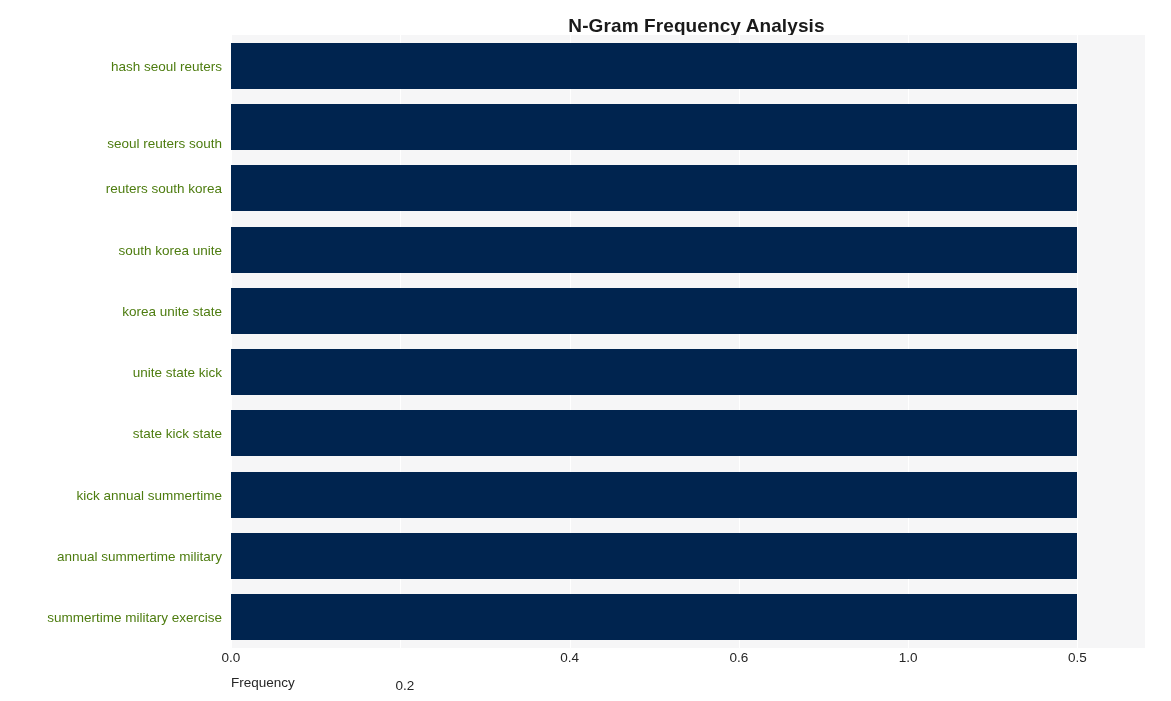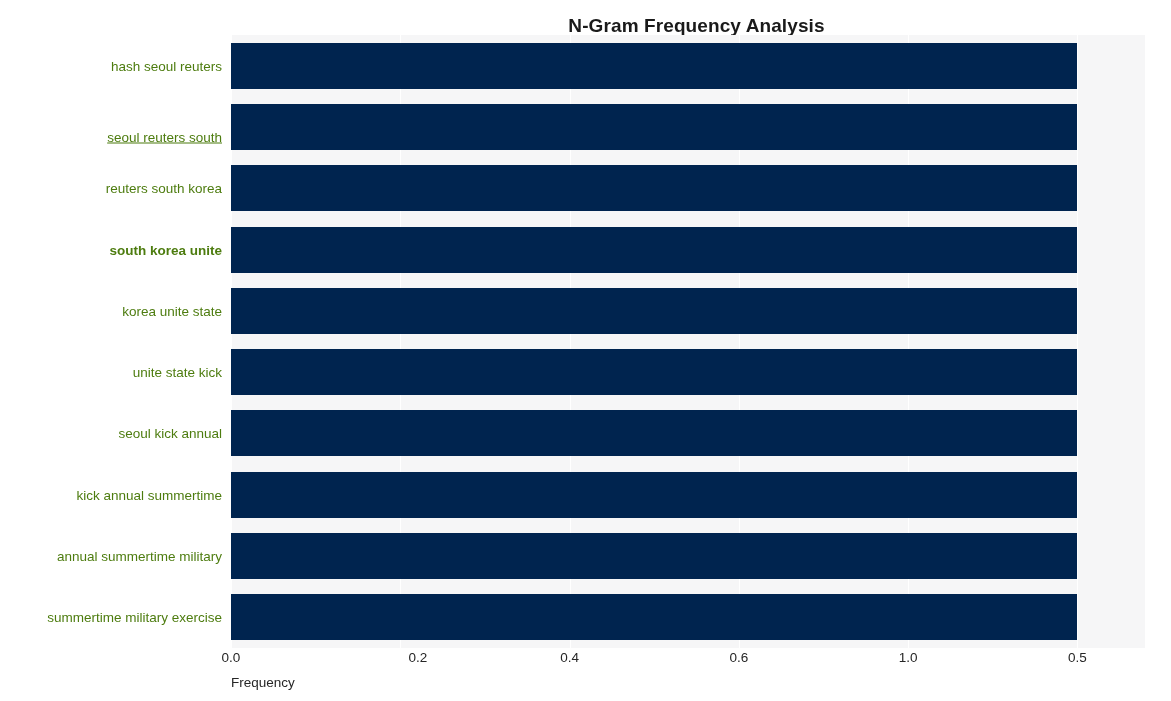--- a/index.html
+++ b/index.html
@@ -136,34 +136,34 @@
         <div class="bar" style="top: 314.15px; width: 846.296px; background: rgb(0, 36, 79);"></div>
         <div class="bar" style="top: 375.45px; width: 846.296px; background: rgb(0, 36, 79);"></div>
         <div class="bar" style="top: 436.75px; width: 846.296px; background: rgb(0, 36, 79);"></div>
         <div class="bar" style="top: 498.05px; width: 846.296px; background: rgb(0, 36, 79);"></div>
         <div class="bar" style="top: 559.35px; width: 846.296px; background: rgb(0, 36, 79);"></div>
       </div>
   </div>
 
   <div id="y-axis-labels">
       <div class="y-tick-label" style="top: 30.65px;">hash seoul reuters</div>
-      <div class="y-tick-label" style="top: 102px; text-decoration: underline;">seoul reuters south</div>
+      <div class="y-tick-label" style="top: 108px;">seoul reuters south</div>
       <div class="y-tick-label" style="top: 153.25px;">reuters south korea</div>
-      <div class="y-tick-label" style="top: 214.55px; font-weight: bold;">south korea unite</div>
+      <div class="y-tick-label" style="top: 214.55px;">south korea unite</div>
       <div class="y-tick-label" style="top: 275.85px; margin-left: 12px;">korea unite state</div>
       <div class="y-tick-label" style="top: 337.15px;">unite state kick</div>
-      <div class="y-tick-label" style="top: 398.45px;">seoul kick annual</div>
+      <div class="y-tick-label" style="top: 398.45px;">state kick state</div>
       <div class="y-tick-label" style="top: 459.75px;">kick annual summertime</div>
       <div class="y-tick-label" style="top: 521.05px;">annual summertime military</div>
       <div class="y-tick-label" style="top: 582.35px;">summertime military exercise</div>
     </div>
 
   <div id="x-axis-labels">
       <div class="x-tick-label" style="left: 0px;">0.0</div>
-      <div class="x-tick-label" style="left: 187px;">0.2</div>
+      <div class="x-tick-label" style="left: 174px; margin-top: 28px;">0.2</div>
       <div class="x-tick-label" style="left: 338.519px;">0.4</div>
       <div class="x-tick-label" style="left: 507.778px;">0.6</div>
       <div class="x-tick-label" style="left: 677.037px;">1.0</div>
       <div class="x-tick-label" style="left: 846.296px;">0.5</div>
     </div>
 
   <div id="x-axis-title">Frequency</div>
 
 </div>
 

